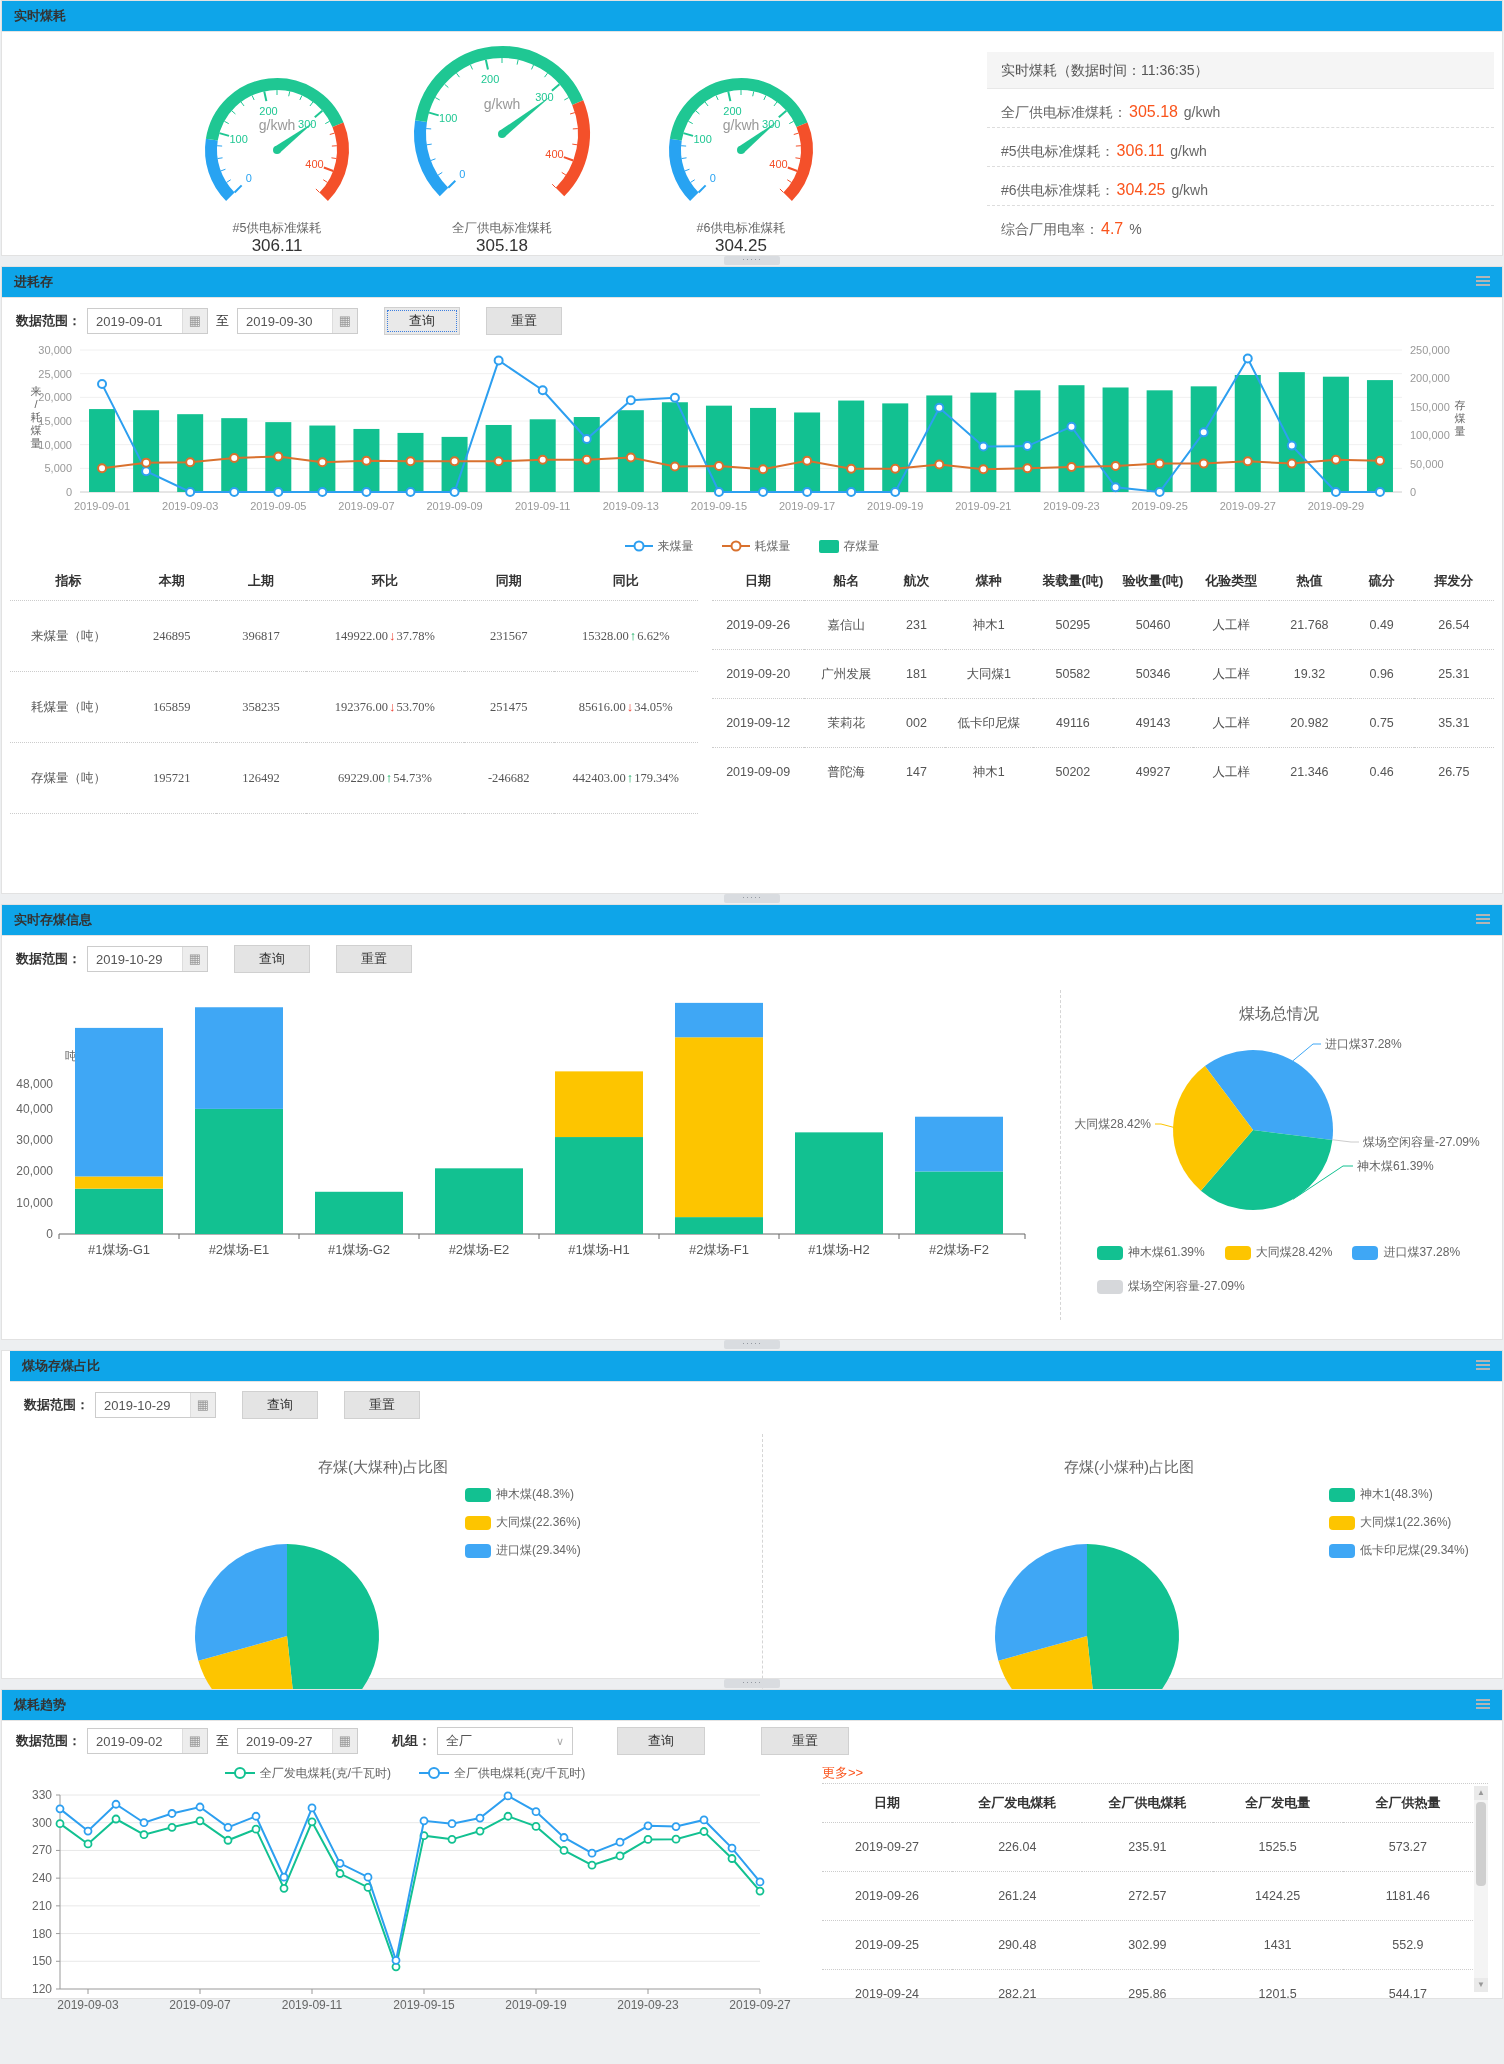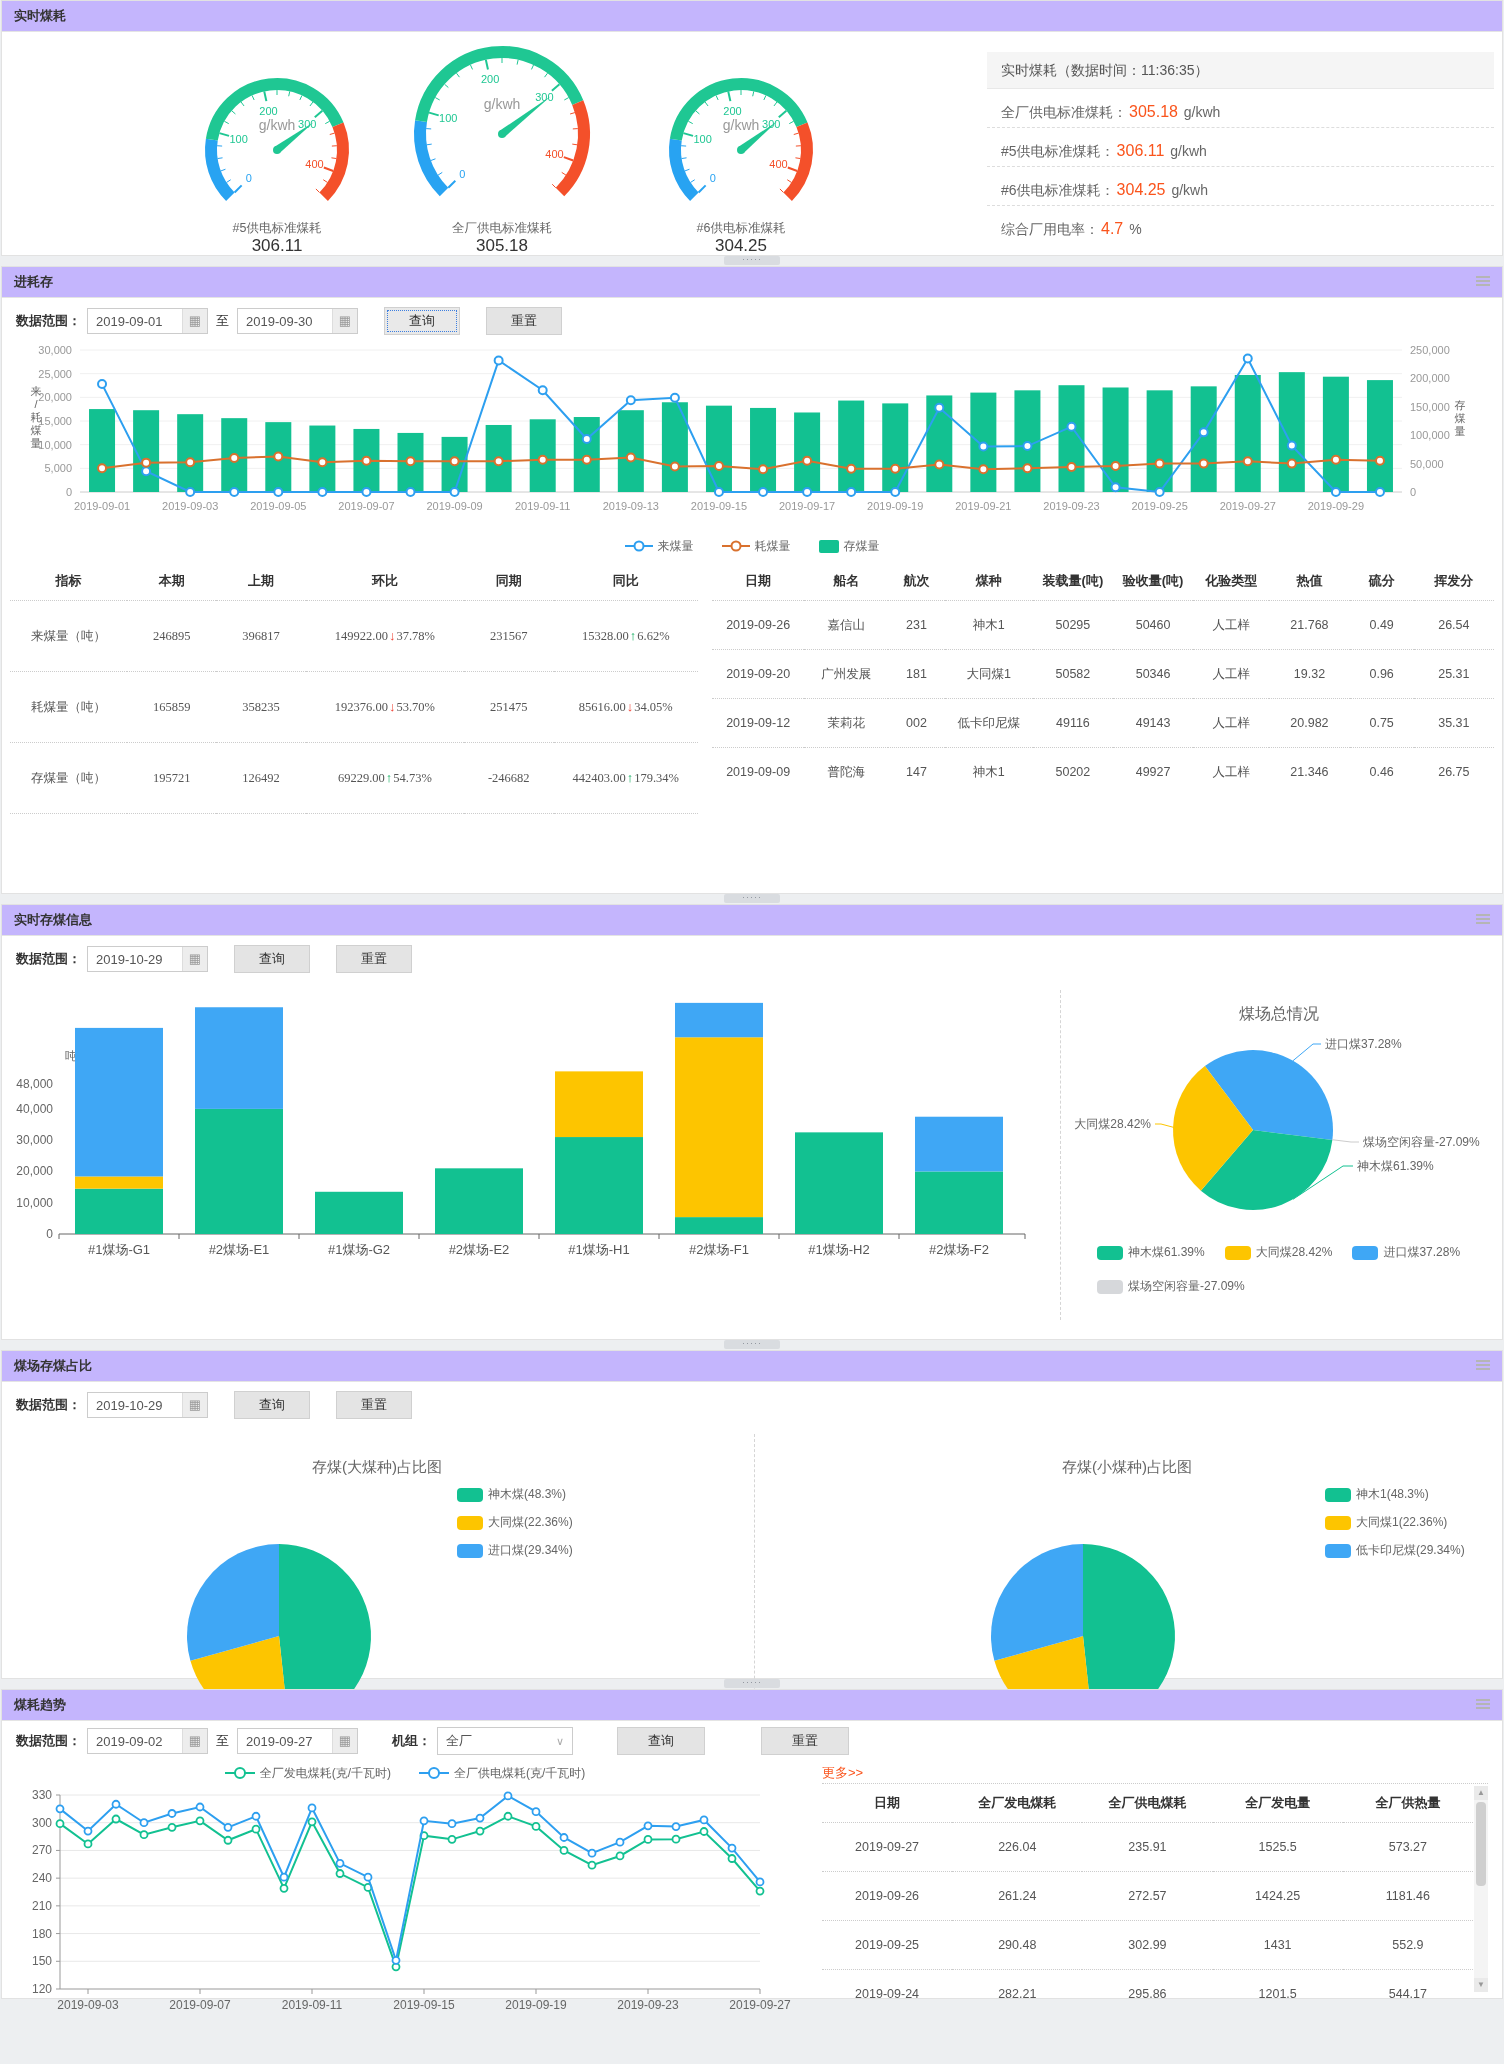--- a/index.html
+++ b/index.html
@@ -1,20 +1,20 @@
 <!DOCTYPE html>
 <html><head>
 <meta charset="utf-8">
 <style>
   html,body{margin:0;padding:0;}
   body{width:1504px;height:2064px;overflow:hidden;background:#edeff1;
        font-family:"Liberation Sans","DejaVu Sans",sans-serif;color:#333;}
   .page{width:1504px;}
   .panel{background:#fff;border:1px solid #e2e2e2;margin:0 1px;position:relative;box-sizing:border-box;}
-  .p-head{height:30px;line-height:30px;background:#c4b5fd;border-bottom:1px solid #e4e4e4;
+  .p-head{height:30px;line-height:30px;background:#0ea5e9;border-bottom:1px solid #e4e4e4;
           padding-left:12px;font-size:13px;font-weight:bold;color:#333;position:relative;}
   .menu-icon{position:absolute;right:12px;top:9px;width:14px;height:11px;cursor:pointer;}
   .menu-icon i{display:block;height:2px;background:#b5b5b5;margin-bottom:2px;}
   .gap{height:10px;position:relative;}
   .handle{position:absolute;left:50%;transform:translateX(-50%);top:0;width:56px;height:9px;
           background:#d9dce0;border-radius:2px;text-align:center;line-height:6px;font-size:9px;
           color:#8a8f98;letter-spacing:1px;cursor:pointer;}
   
   .filter{display:flex;align-items:center;padding:9px 14px;font-size:13px;color:#333;}
   .f-label{font-weight:bold;margin-right:6px;}
@@ -645,21 +645,21 @@
               <span>煤场空闲容量-27.09%</span>
             </span>
           </div>
         </div>
     </div>
   </section>
   <div class="gap">
       <div class="handle">·····</div>
     </div>
 
-  <section class="panel" style="height:329px;">
+  <section class="panel" style="height:329px;padding-left:8px;">
     <div class="p-head">
       <span>煤场存煤占比</span>
       <span class="menu-icon">
           <i></i>
           <i></i>
           <i></i>
         </span>
     </div>
     <div class="filter">
       <span class="f-label">数据范围：</span>

